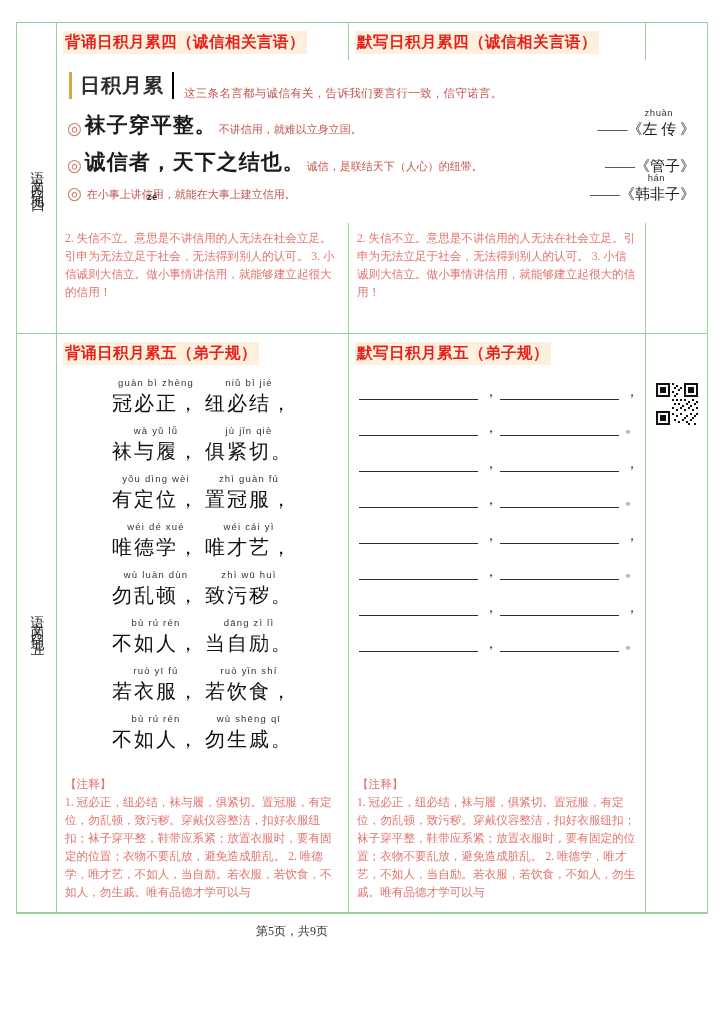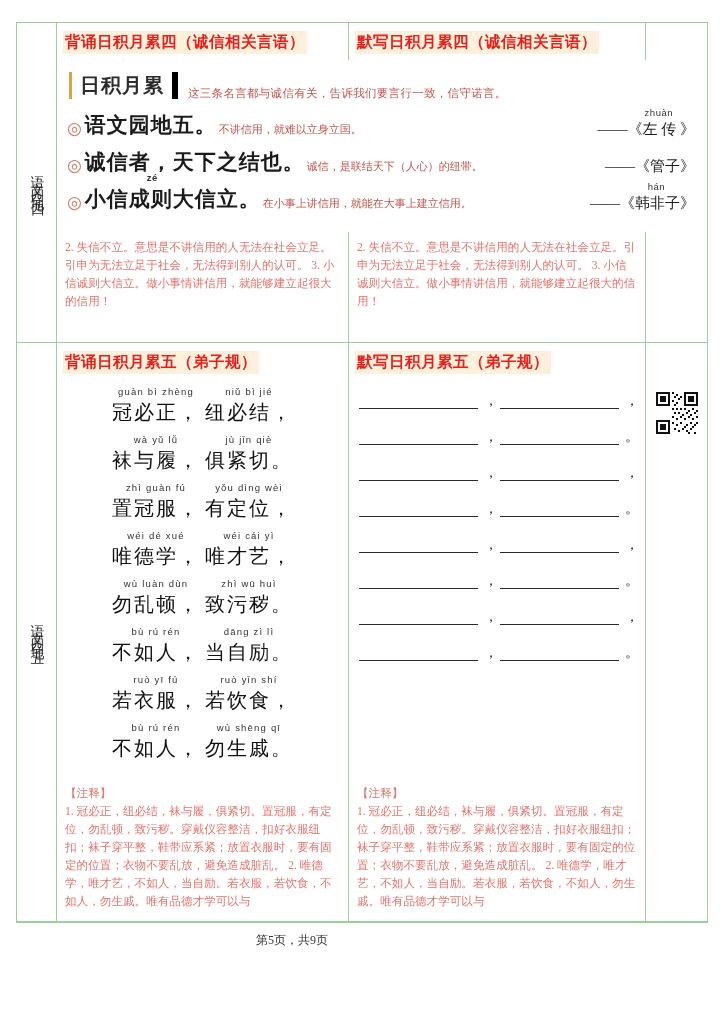--- a/index.html
+++ b/index.html
@@ -78,21 +78,21 @@
     padding: 4px 8px 10px 8px;
   }
   .rjyl-row { display: flex; align-items: center; gap: 10px; margin: 6px 0 10px 4px; }
   .rjyl-title {
     font-size: 20px;
     font-weight: bold;
     color: #2b2b2b;
     letter-spacing: 1px;
     padding: 0 8px;
     border-left: 3px solid #d9a441;
-    border-right: 6px solid #000000;
+    border-right: 2px solid #000000;
     font-family: "Liberation Sans", sans-serif;
   }
   .rjyl-intro {
     font-size: 11.5px;
     color: #c0564e;
     font-family: "Liberation Serif", serif;
     letter-spacing: 0.3px;
     margin-top: 16px;
   }
   .saying {
@@ -230,42 +230,41 @@
         </div>
 
         <div class="sec4-content">
           <div class="rjyl-row">
             <span class="rjyl-title">日积月累</span>
             <span class="rjyl-intro">这三条名言都与诚信有关，告诉我们要言行一致，信守诺言。</span>
           </div>
 
           <div class="saying">
             <span class="circ">◎</span>
-            <span class="saying-main">语文园地五。</span>
+            <span class="saying-main">袜子穿平整。</span>
             <span class="saying-gloss">不讲信用，就难以立身立国。</span>
             <span class="saying-src">
               <span class="py-top" style="right:26px;">zhuàn</span>
               <span>——《左 传 》</span>
             </span>
           </div>
 
           <div class="saying">
             <span class="circ">◎</span>
             <span class="saying-main">诚信者，天下之结也。</span>
             <span class="saying-gloss">诚信，是联结天下（人心）的纽带。</span>
             <span class="saying-src">
               <span>——《管子》</span>
             </span>
           </div>
 
           <div class="saying">
             <span class="circ">◎</span>
             <span class="saying-main">
               <span class="py-top" style="left:62px;">zé</span>
-              <span>小信成则大信立。</span>
             </span>
             <span class="saying-gloss">在小事上讲信用，就能在大事上建立信用。</span>
             <span class="saying-src">
               <span class="py-top" style="right:34px;">hán</span>
               <span>——《韩非子》</span>
             </span>
           </div>
         </div>
 
         <div class="cols-row">
@@ -312,26 +311,26 @@
                   <span class="poem-py">wà yǔ lǚ</span>
                   <div class="poem-han">袜与履，</div>
                 </div>
                 <div class="poem-seg">
                   <span class="poem-py">jù jǐn qiè</span>
                   <div class="poem-han">俱紧切。</div>
                 </div>
               </div>
               <div class="poem-line">
                 <div class="poem-seg">
+                  <span class="poem-py">yǒu dìng wèi</span>
+                  <div class="poem-han">有定位，</div>
+                </div>
+                <div class="poem-seg">
                   <span class="poem-py">zhì guàn fú</span>
                   <div class="poem-han">置冠服，</div>
-                </div>
-                <div class="poem-seg">
-                  <span class="poem-py">yǒu dìng wèi</span>
-                  <div class="poem-han">有定位，</div>
                 </div>
               </div>
               <div class="poem-line">
                 <div class="poem-seg">
                   <span class="poem-py">wéi dé xué</span>
                   <div class="poem-han">唯德学，</div>
                 </div>
                 <div class="poem-seg">
                   <span class="poem-py">wéi cái yì</span>
                   <div class="poem-han">唯才艺，</div>

